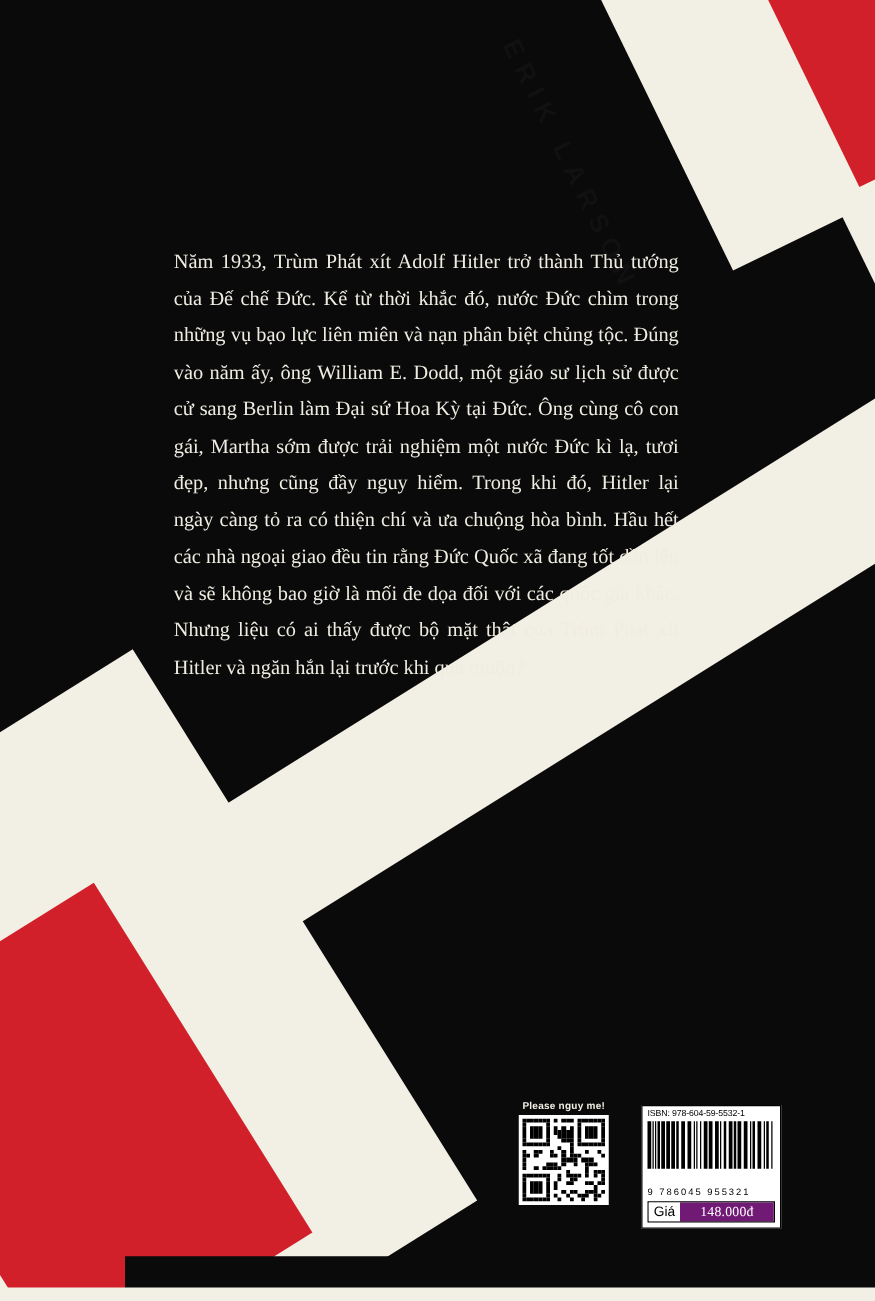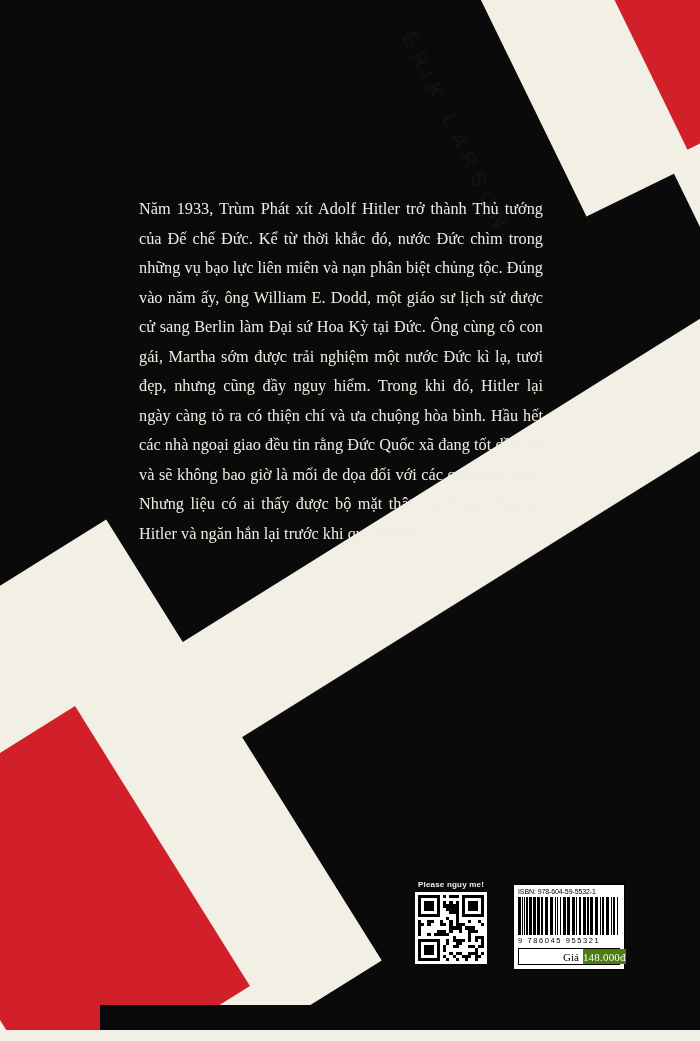--- a/index.html
+++ b/index.html
@@ -195,43 +195,42 @@
     height: 38px;
     display: flex;
     align-items: stretch;
     gap: 0px;
   }
   .barcode span { display: block; background: #000; }
   .isbn-digits {
     font-size: 7.5px;
     letter-spacing: 1.6px;
     color: #000;
-    margin-top: 1px;
+    margin-top: 14px;
     white-space: nowrap;
   }
   .price-row {
     display: flex;
     align-items: stretch;
     margin-top: 3px;
     border: 1px solid #000;
     height: 15px;
   }
   .price-label {
-    font-family: Liberation Serif, serif;
+    font-family: Liberation Sans, sans-serif;
     font-size: 11px;
     color: #000;
     padding: 0 4px;
     display: flex;
     align-items: center;
     background: #fff;
-    margin-left: 40px;
   }
   .price-value {
     flex: 1;
-    background: #4d7c0f;
+    background: #701a75;
     color: #ffffff;
     font-family: "Liberation Serif", serif;
     font-size: 11px;
     display: flex;
     align-items: center;
     justify-content: center;
     letter-spacing: 0.2px;
   }
 </style>
 </head>

